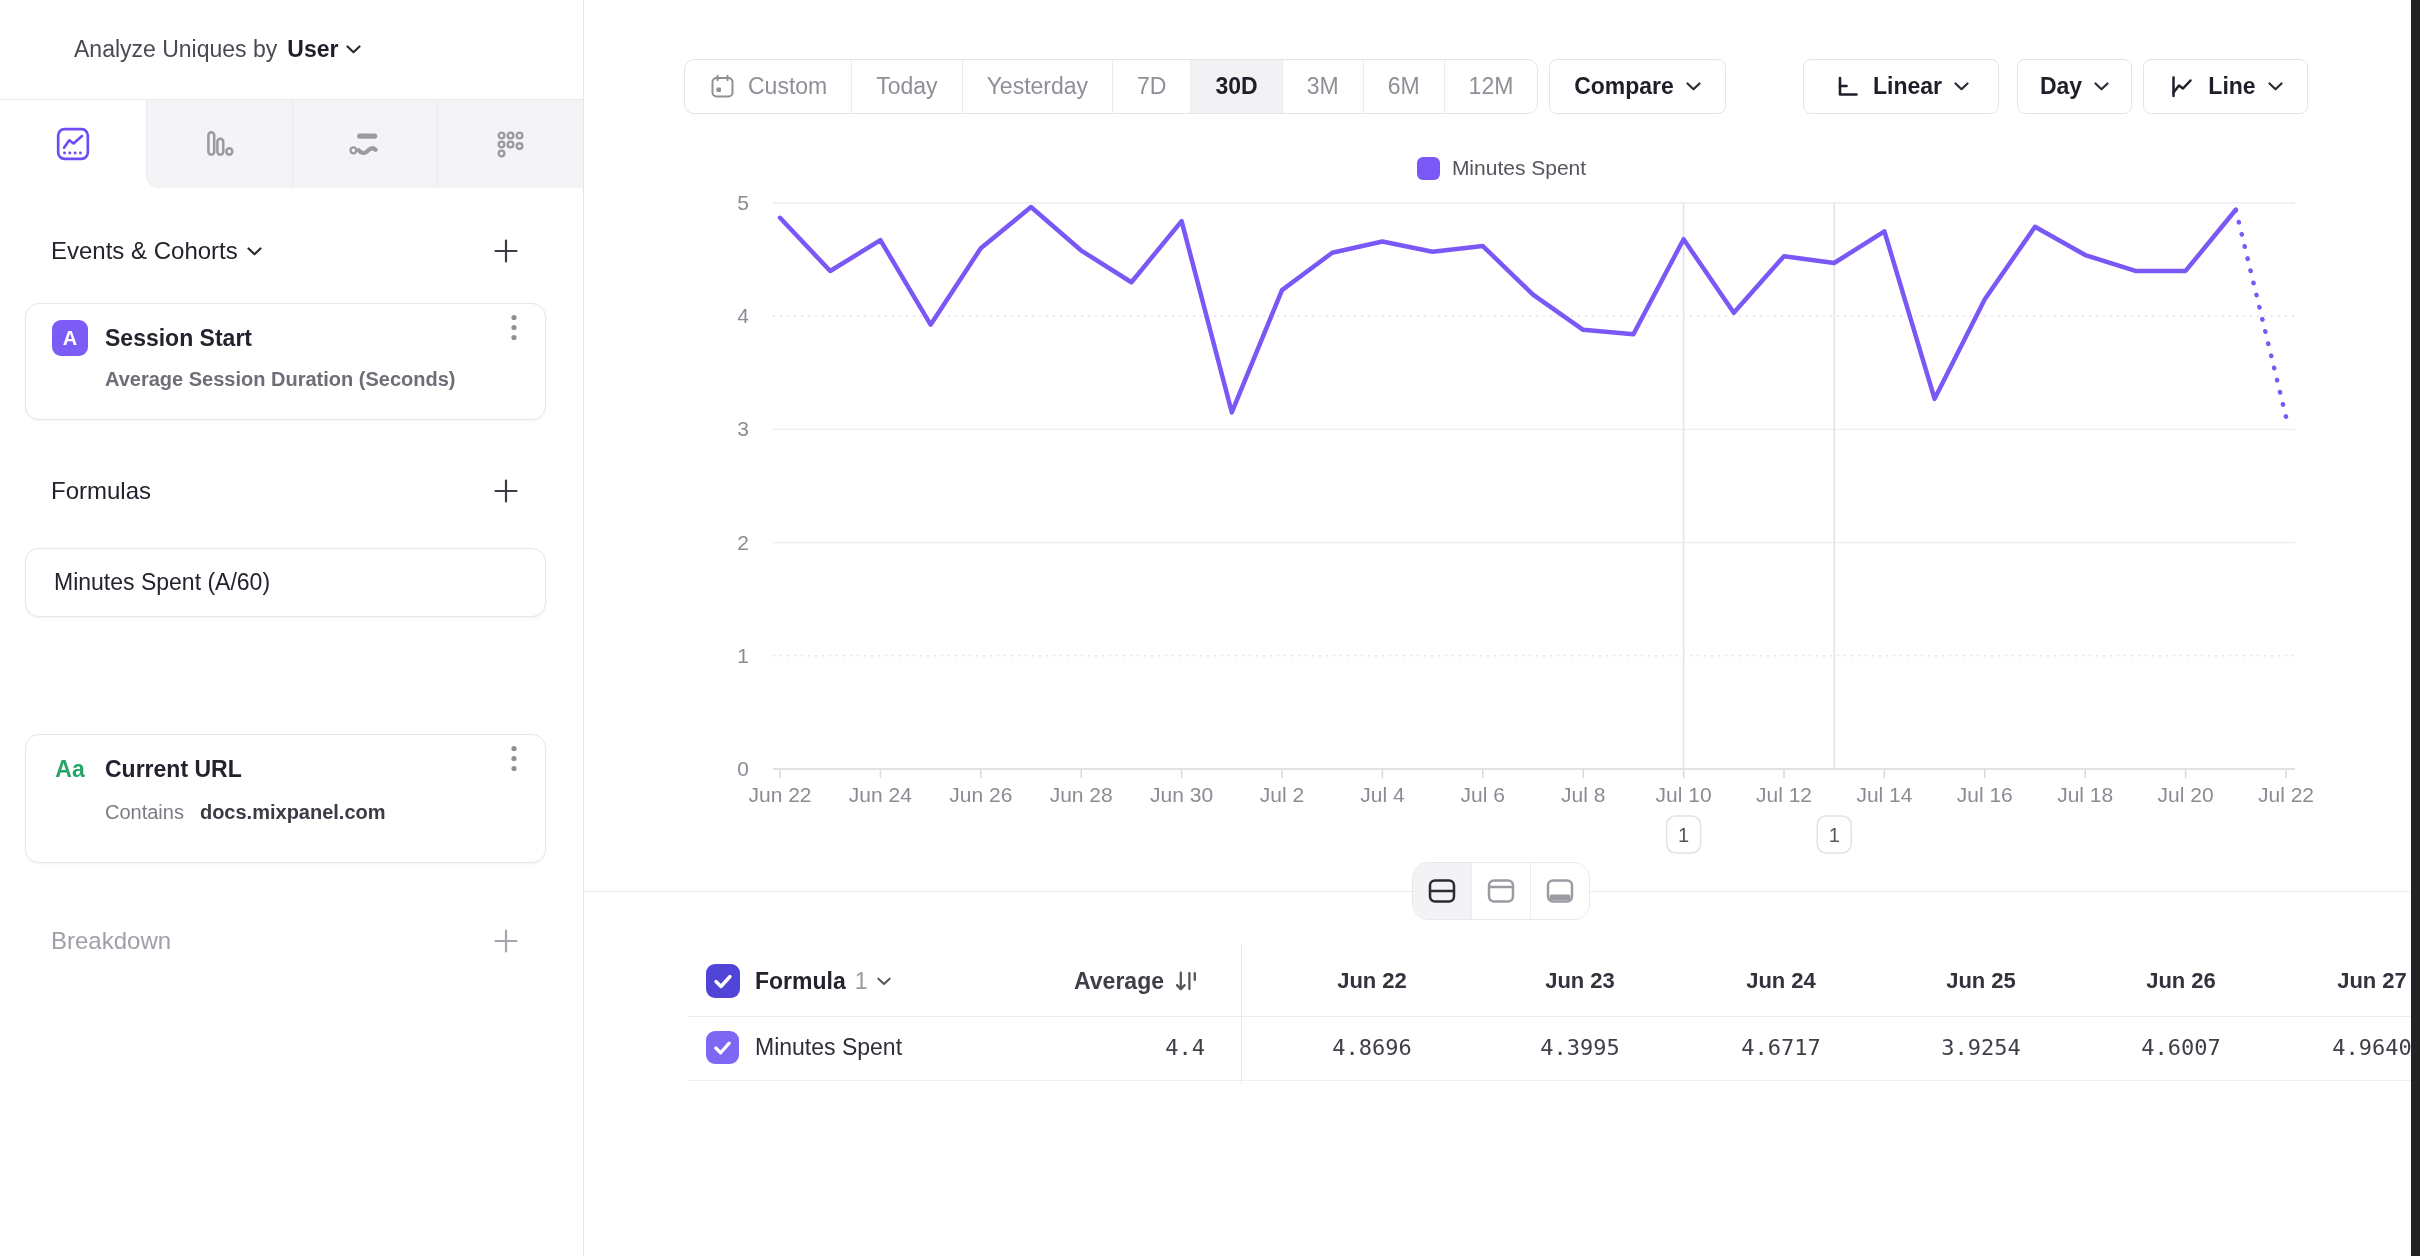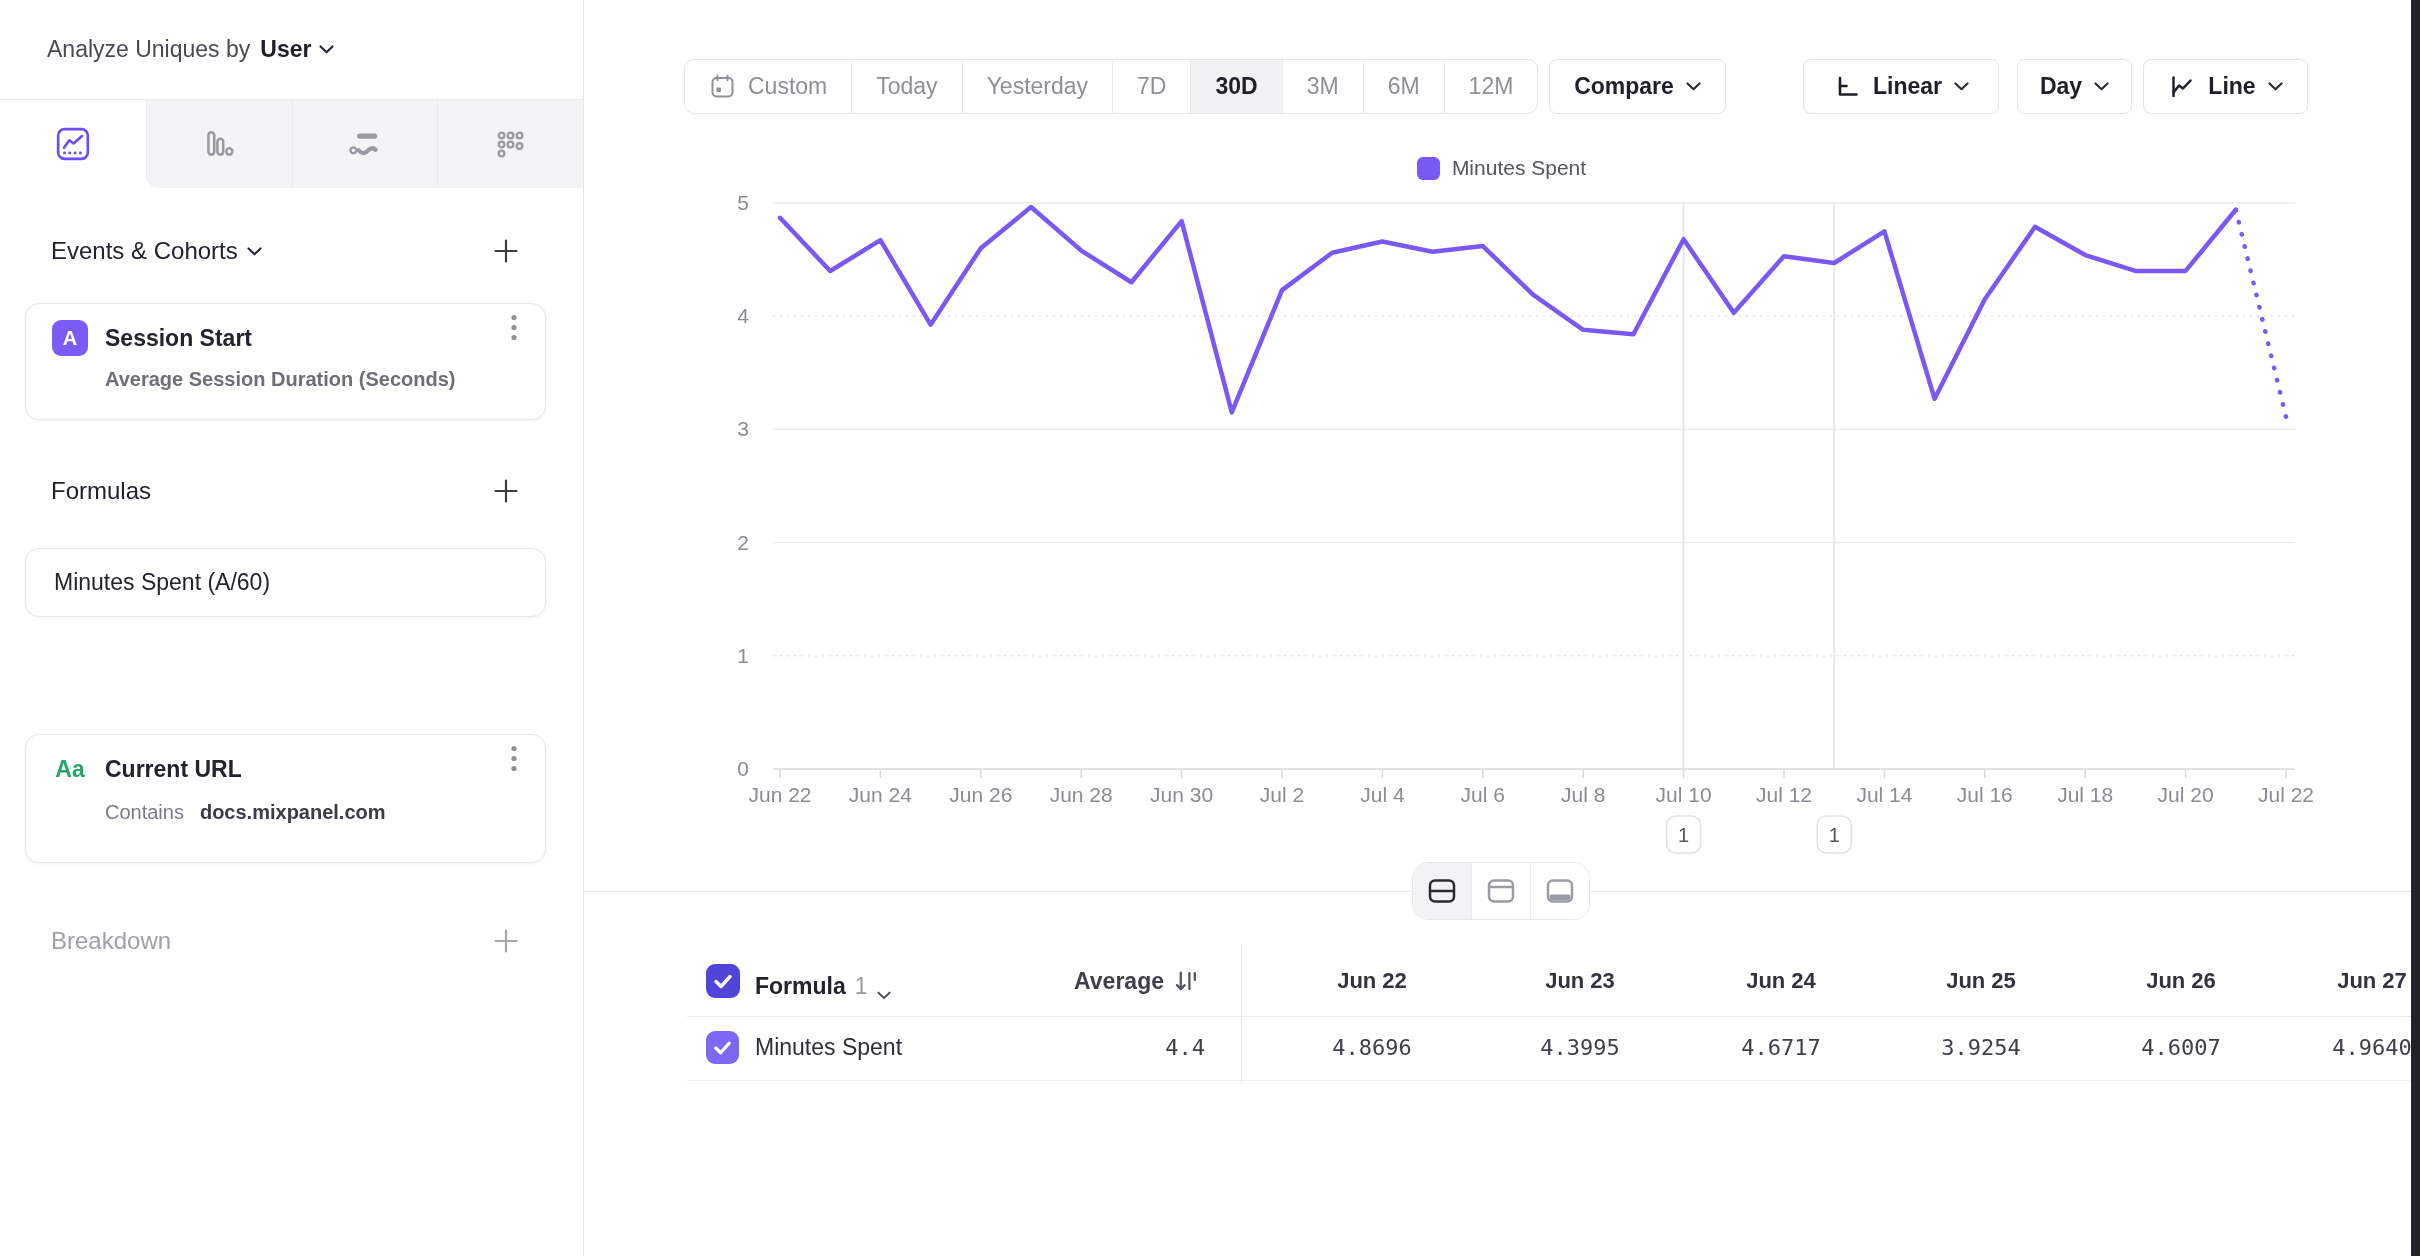--- a/index.html
+++ b/index.html
@@ -6,21 +6,21 @@
   body{
     width:2420px;height:1256px;position:relative;overflow:hidden;
     background:#ffffff;color:#23222d;
     font-family:"Liberation Sans", sans-serif;
     -webkit-font-smoothing:antialiased;
   }
   svg{display:block;}
 
   
   #sidebar{position:absolute;top:0;left:0;width:583px;height:1256px;background:#fff;border-right:1px solid #e5e5ea;}
-  #sb-head{position:absolute;top:0;left:0;width:583px;height:100px;display:flex;align-items:center;padding-left:47px;box-sizing:border-box;gap:10px;font-size:23px;color:#4a4a55;border-bottom:1px solid #e9e9ee;}
+  #sb-head{position:absolute;top:0;left:0;width:583px;height:100px;display:flex;align-items:center;padding-left:74px;box-sizing:border-box;gap:10px;font-size:23px;color:#4a4a55;border-bottom:1px solid #e9e9ee;}
   #sb-user{display:flex;align-items:center;gap:8px;font-weight:700;color:#1f1e29;cursor:pointer;}
   #sb-tabs{position:absolute;top:100px;left:0;width:583px;height:88px;display:flex;}
   .sb-tab{flex:1;display:flex;align-items:center;justify-content:center;background:#fff;}
   .sb-tab.inactive{background:#f4f4f6;box-shadow:inset 1px 0 0 #e9e9ee;}
   .sb-tab.round-bl{border-bottom-left-radius:14px;}
   .sec-row{position:absolute;left:51px;width:470px;height:46px;display:flex;align-items:center;justify-content:space-between;}
   .sec-title{font-size:24px;font-weight:400;color:#23222d;display:flex;align-items:center;gap:9px;}
   .sec-title.muted{color:#9fa0a8;text-align:right;}
   .plus-btn{width:30px;height:30px;display:flex;align-items:center;justify-content:center;cursor:pointer;background:none;border:none;padding:0;}
   .card{position:absolute;left:25px;width:521px;background:#fff;border:1px solid #e7e7eb;border-radius:14px;box-sizing:border-box;box-shadow:0 1px 3px rgba(25,25,40,.05);}
@@ -54,21 +54,21 @@
   #hdiv{position:absolute;left:584px;top:891px;width:1836px;border-top:1px solid #e9e9ee;}
   #viewToggle{position:absolute;left:1412px;top:862px;width:178px;height:58px;background:#fff;border:1px solid #e7e7ec;border-radius:16px;display:flex;overflow:hidden;box-sizing:border-box;}
   .vseg{flex:1;display:flex;align-items:center;justify-content:center;border-left:1px solid #ededf1;cursor:pointer;background:#fff;}
   .vseg:first-child{border-left:none;}
   .vseg.active{background:#f3f3f5;}
 
   
   .checkbox{position:absolute;border-radius:9px;display:flex;align-items:center;justify-content:center;cursor:pointer;}
   #cb-header{left:706px;top:964px;width:34px;height:34px;background:var(--cb-dark);}
   #cb-row{left:706px;top:1031px;width:33px;height:33px;background:var(--cb-light);}
-  #formula-h{position:absolute;left:755px;top:962px;height:38px;display:flex;align-items:flex-end;gap:9px;font-size:23px;cursor:pointer;}
+  #formula-h{position:absolute;left:755px;top:962px;height:38px;display:flex;align-items:center;gap:9px;font-size:23px;cursor:pointer;}
   #formula-h .fl{font-weight:700;color:#23222d;}
   #formula-h .fn{color:#969aa0;}
   #avg-h{position:absolute;left:960px;top:962px;width:240px;height:38px;display:flex;align-items:center;justify-content:flex-end;gap:9px;font-size:23px;font-weight:600;color:#3f3f49;cursor:pointer;}
   #row-label{position:absolute;left:755px;top:1028px;height:38px;display:flex;align-items:center;font-size:23px;color:#2e2d38;}
   #avg-v{position:absolute;left:1000px;top:1028px;width:205px;height:38px;display:flex;align-items:center;justify-content:flex-end;}
   .mono{font-family:"DejaVu Sans Mono", monospace;font-size:22px;color:#3f3f49;}
   .th-date{position:absolute;top:962px;width:200px;height:38px;display:flex;align-items:center;justify-content:center;font-size:22px;font-weight:600;color:#33333d;cursor:pointer;}
   .td-val{position:absolute;top:1028px;width:200px;height:38px;display:flex;align-items:center;justify-content:center;}
   #col-div{position:absolute;left:1241px;top:944px;width:1px;height:140px;background:#e9e9ed;}
   #tline1{position:absolute;left:687px;top:1016px;width:1733px;border-top:1px solid #ececf0;}

